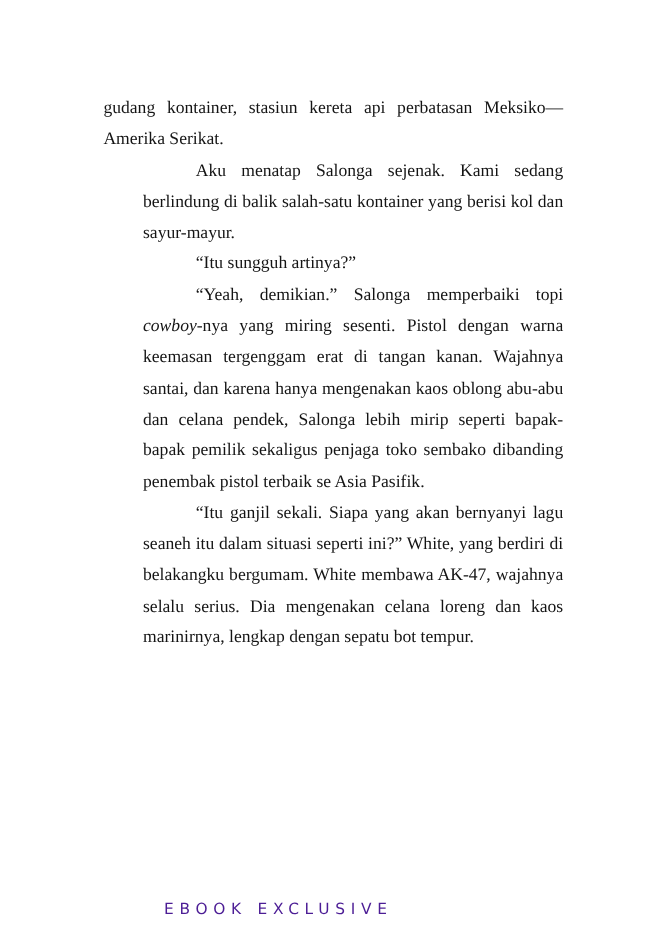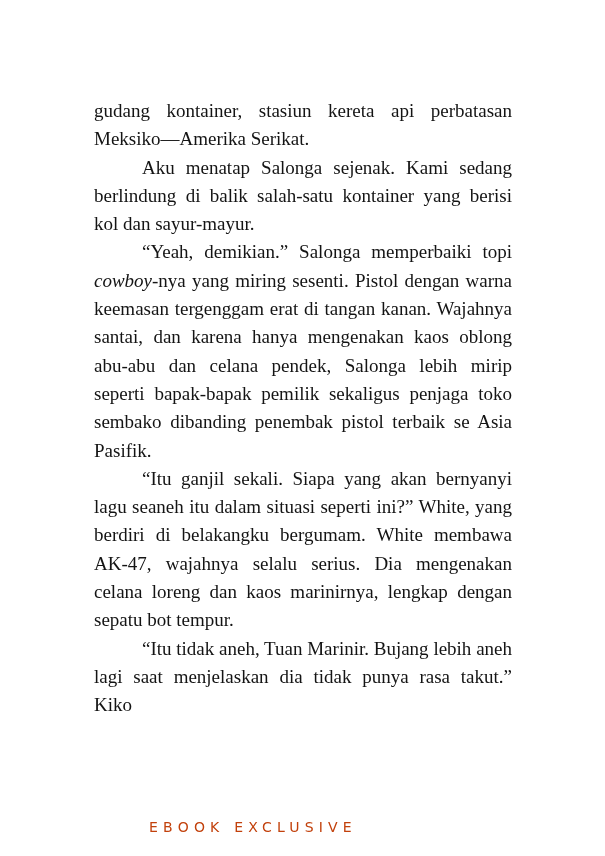--- a/index.html
+++ b/index.html
@@ -9,56 +9,57 @@
     }
     body {
       width: 605px;
       height: 856px;
       position: relative;
       overflow: hidden;
     }
     .page-text {
       position: absolute;
       left: 94px;
-      top: 97px;
+      top: 85px;
       width: 418px;
       font-family: "Liberation Serif", "DejaVu Serif", serif;
-      font-size: 19px;
+      font-size: 16px;
       line-height: 28.3px;
       color: #141414;
     }
     .para {
       margin: 0;
       text-align: justify;
       text-align-last: left;
       hyphens: none;
     }
     .para.indent {
       text-indent: 48px;
+      margin-left: 36px;
     }
     .para.cont-last-justify {
       text-align-last: justify;
     }
     .footer {
       position: absolute;
       left: 0;
       width: 506px;
       top: 819px;
       text-align: center;
       font-family: "DejaVu Sans", "Liberation Sans", sans-serif;
       font-size: 14px;
       letter-spacing: 5.2px;
-      color: #c2410c;
+      color: #4c1d95;
     }
     em { }
   </style>
 </head>
 <body>
 
 <div class="page-text">
   <p class="para">gudang kontainer, stasiun kereta api perbatasan Meksiko—Amerika Serikat.</p>
   <p class="para indent">Aku menatap Salonga sejenak. Kami sedang berlindung di balik salah-satu kontainer yang berisi kol dan sayur-mayur.</p>
+  <p class="para indent">“Itu sungguh artinya?”</p>
   <p class="para indent"><span>“Yeah, demikian.” Salonga memperbaiki topi </span><em>cowboy</em><span>-nya yang miring sesenti. Pistol dengan warna keemasan tergenggam erat di tangan kanan. Wajahnya santai, dan karena hanya mengenakan kaos oblong abu-abu dan celana pendek, Salonga lebih mirip seperti bapak-bapak pemilik sekaligus penjaga toko sembako dibanding penembak pistol terbaik se Asia Pasifik.</span></p>
   <p class="para indent">“Itu ganjil sekali. Siapa yang akan bernyanyi lagu seaneh itu dalam situasi seperti ini?” White, yang berdiri di belakangku bergumam. White membawa AK-47, wajahnya selalu serius. Dia mengenakan celana loreng dan kaos marinirnya, lengkap dengan sepatu bot tempur.</p>
-  <p class="para indent cont-last-justify">“Itu tidak aneh, Tuan Marinir. Bujang lebih aneh lagi saat menjelaskan dia tidak punya rasa takut.” Kiko</p>
 </div>
 
 <div class="footer">EBOOK EXCLUSIVE</div>
 
 </body></html>

